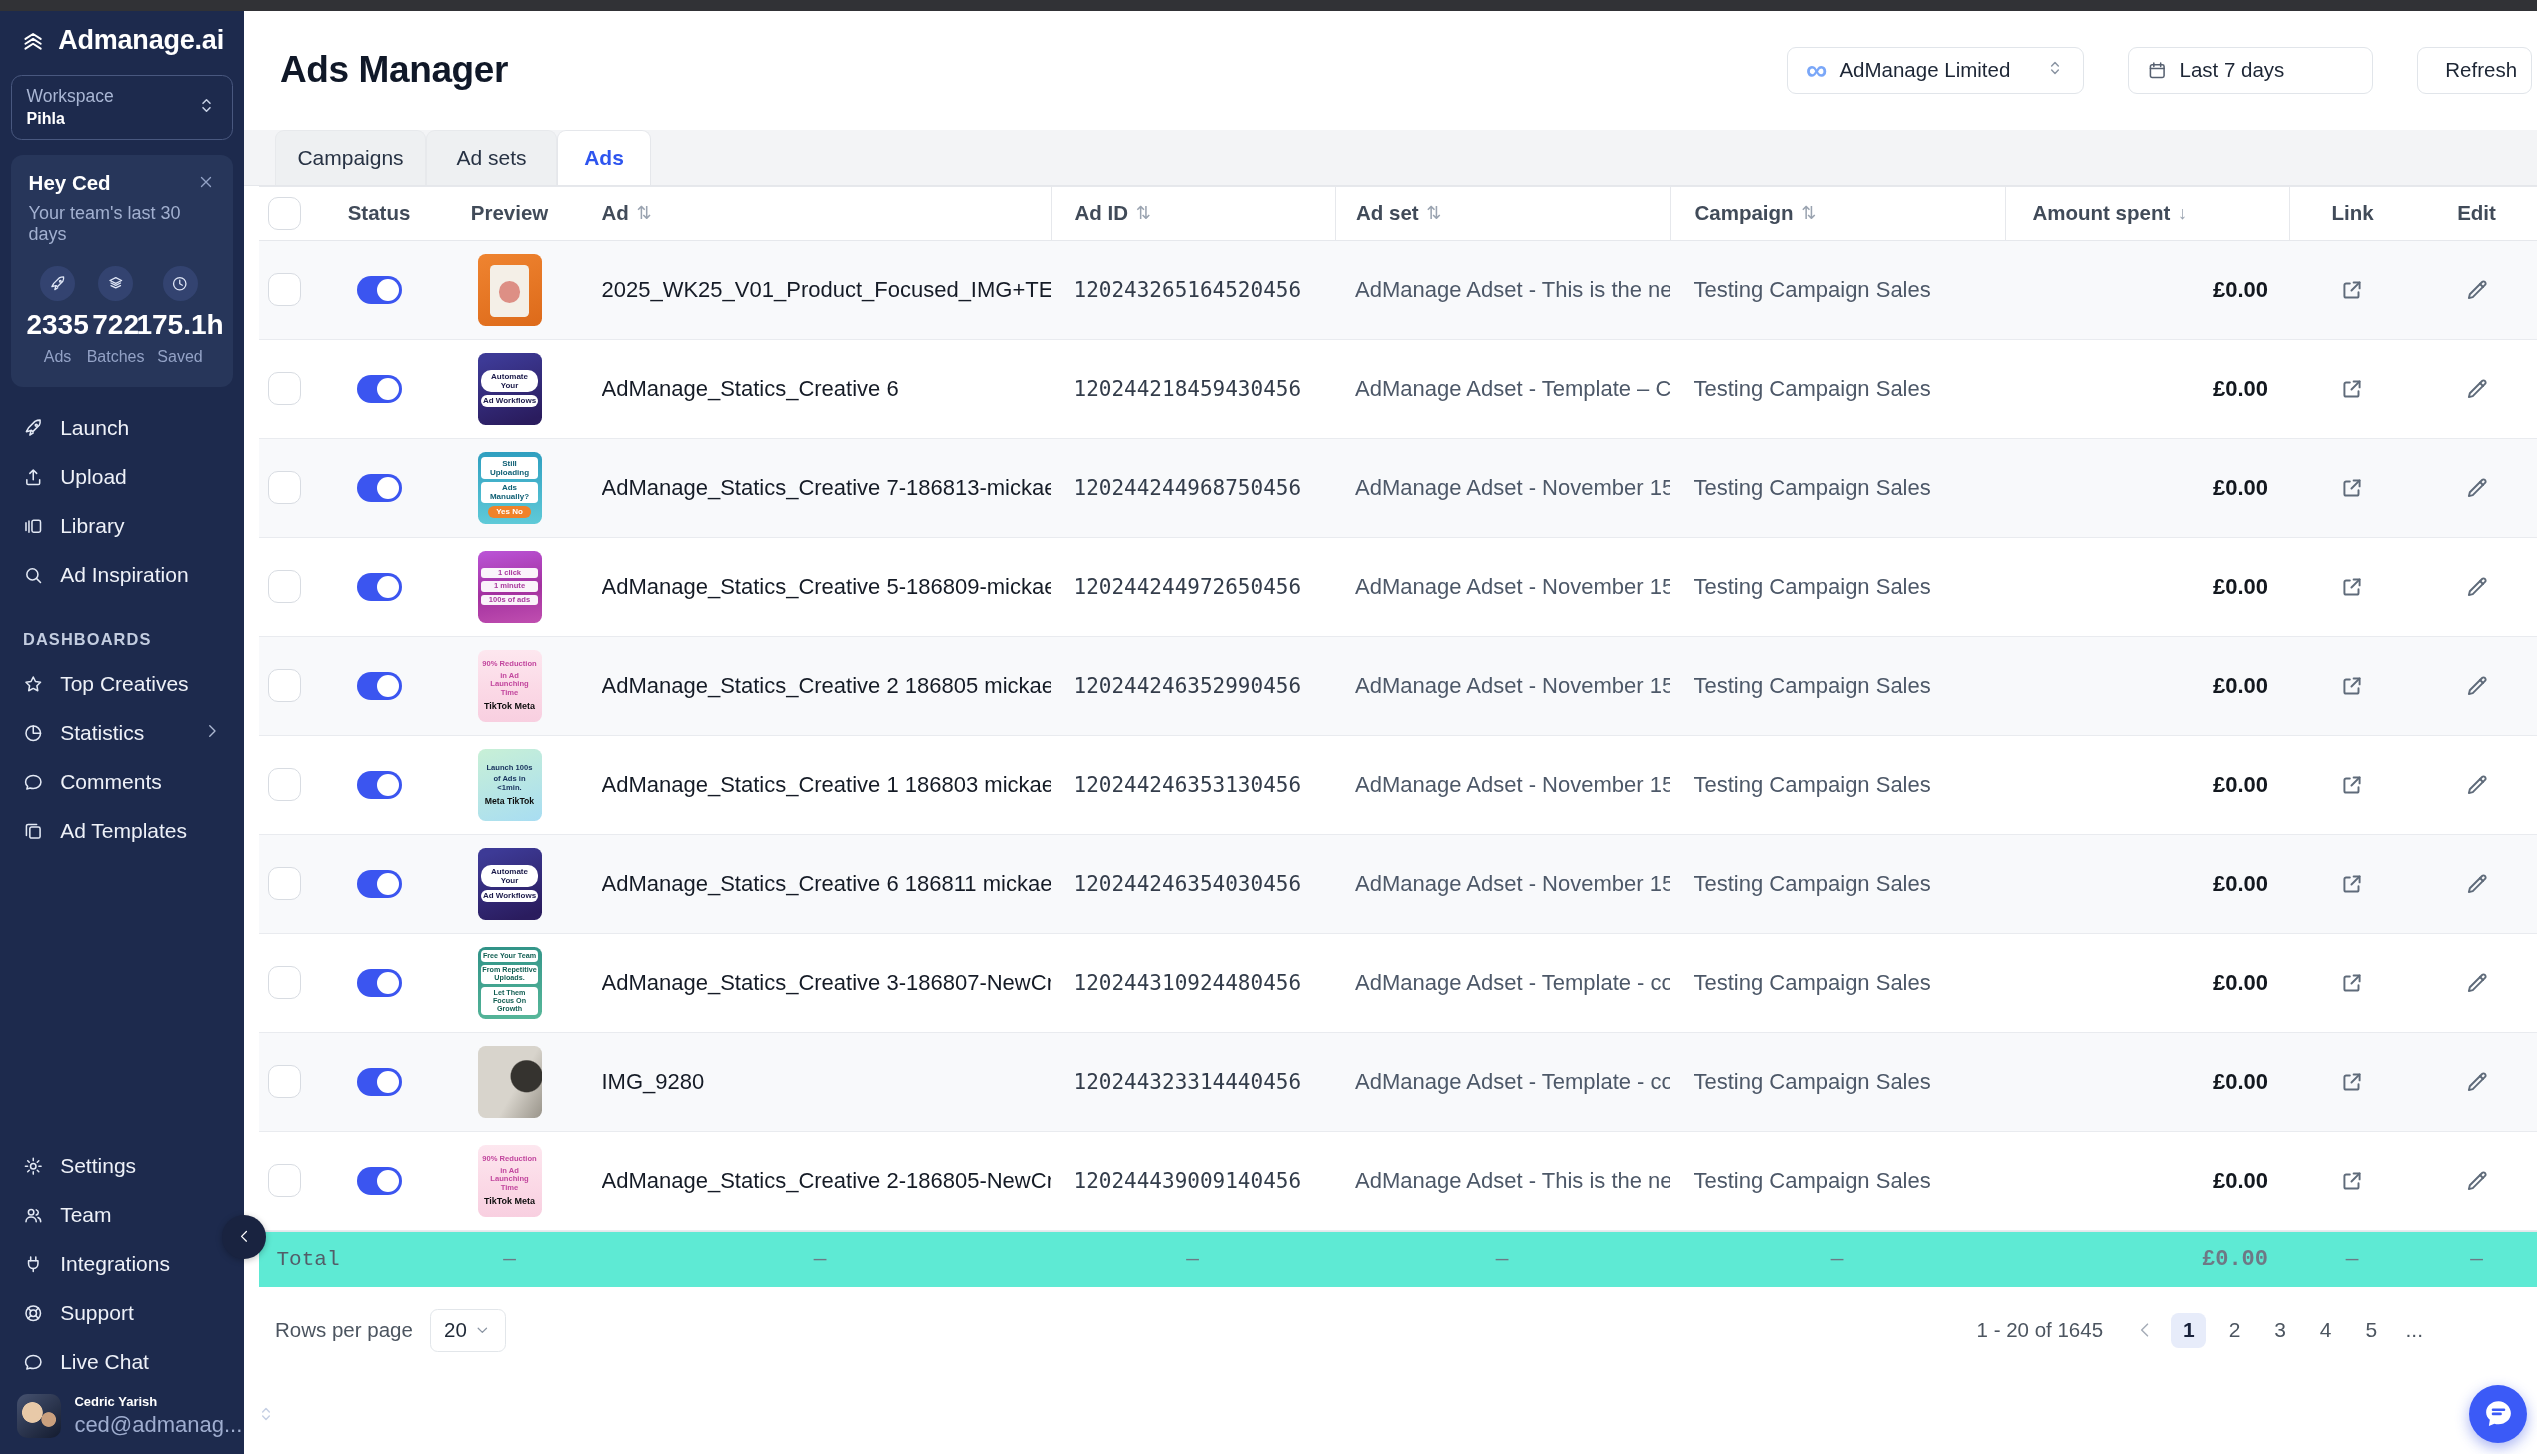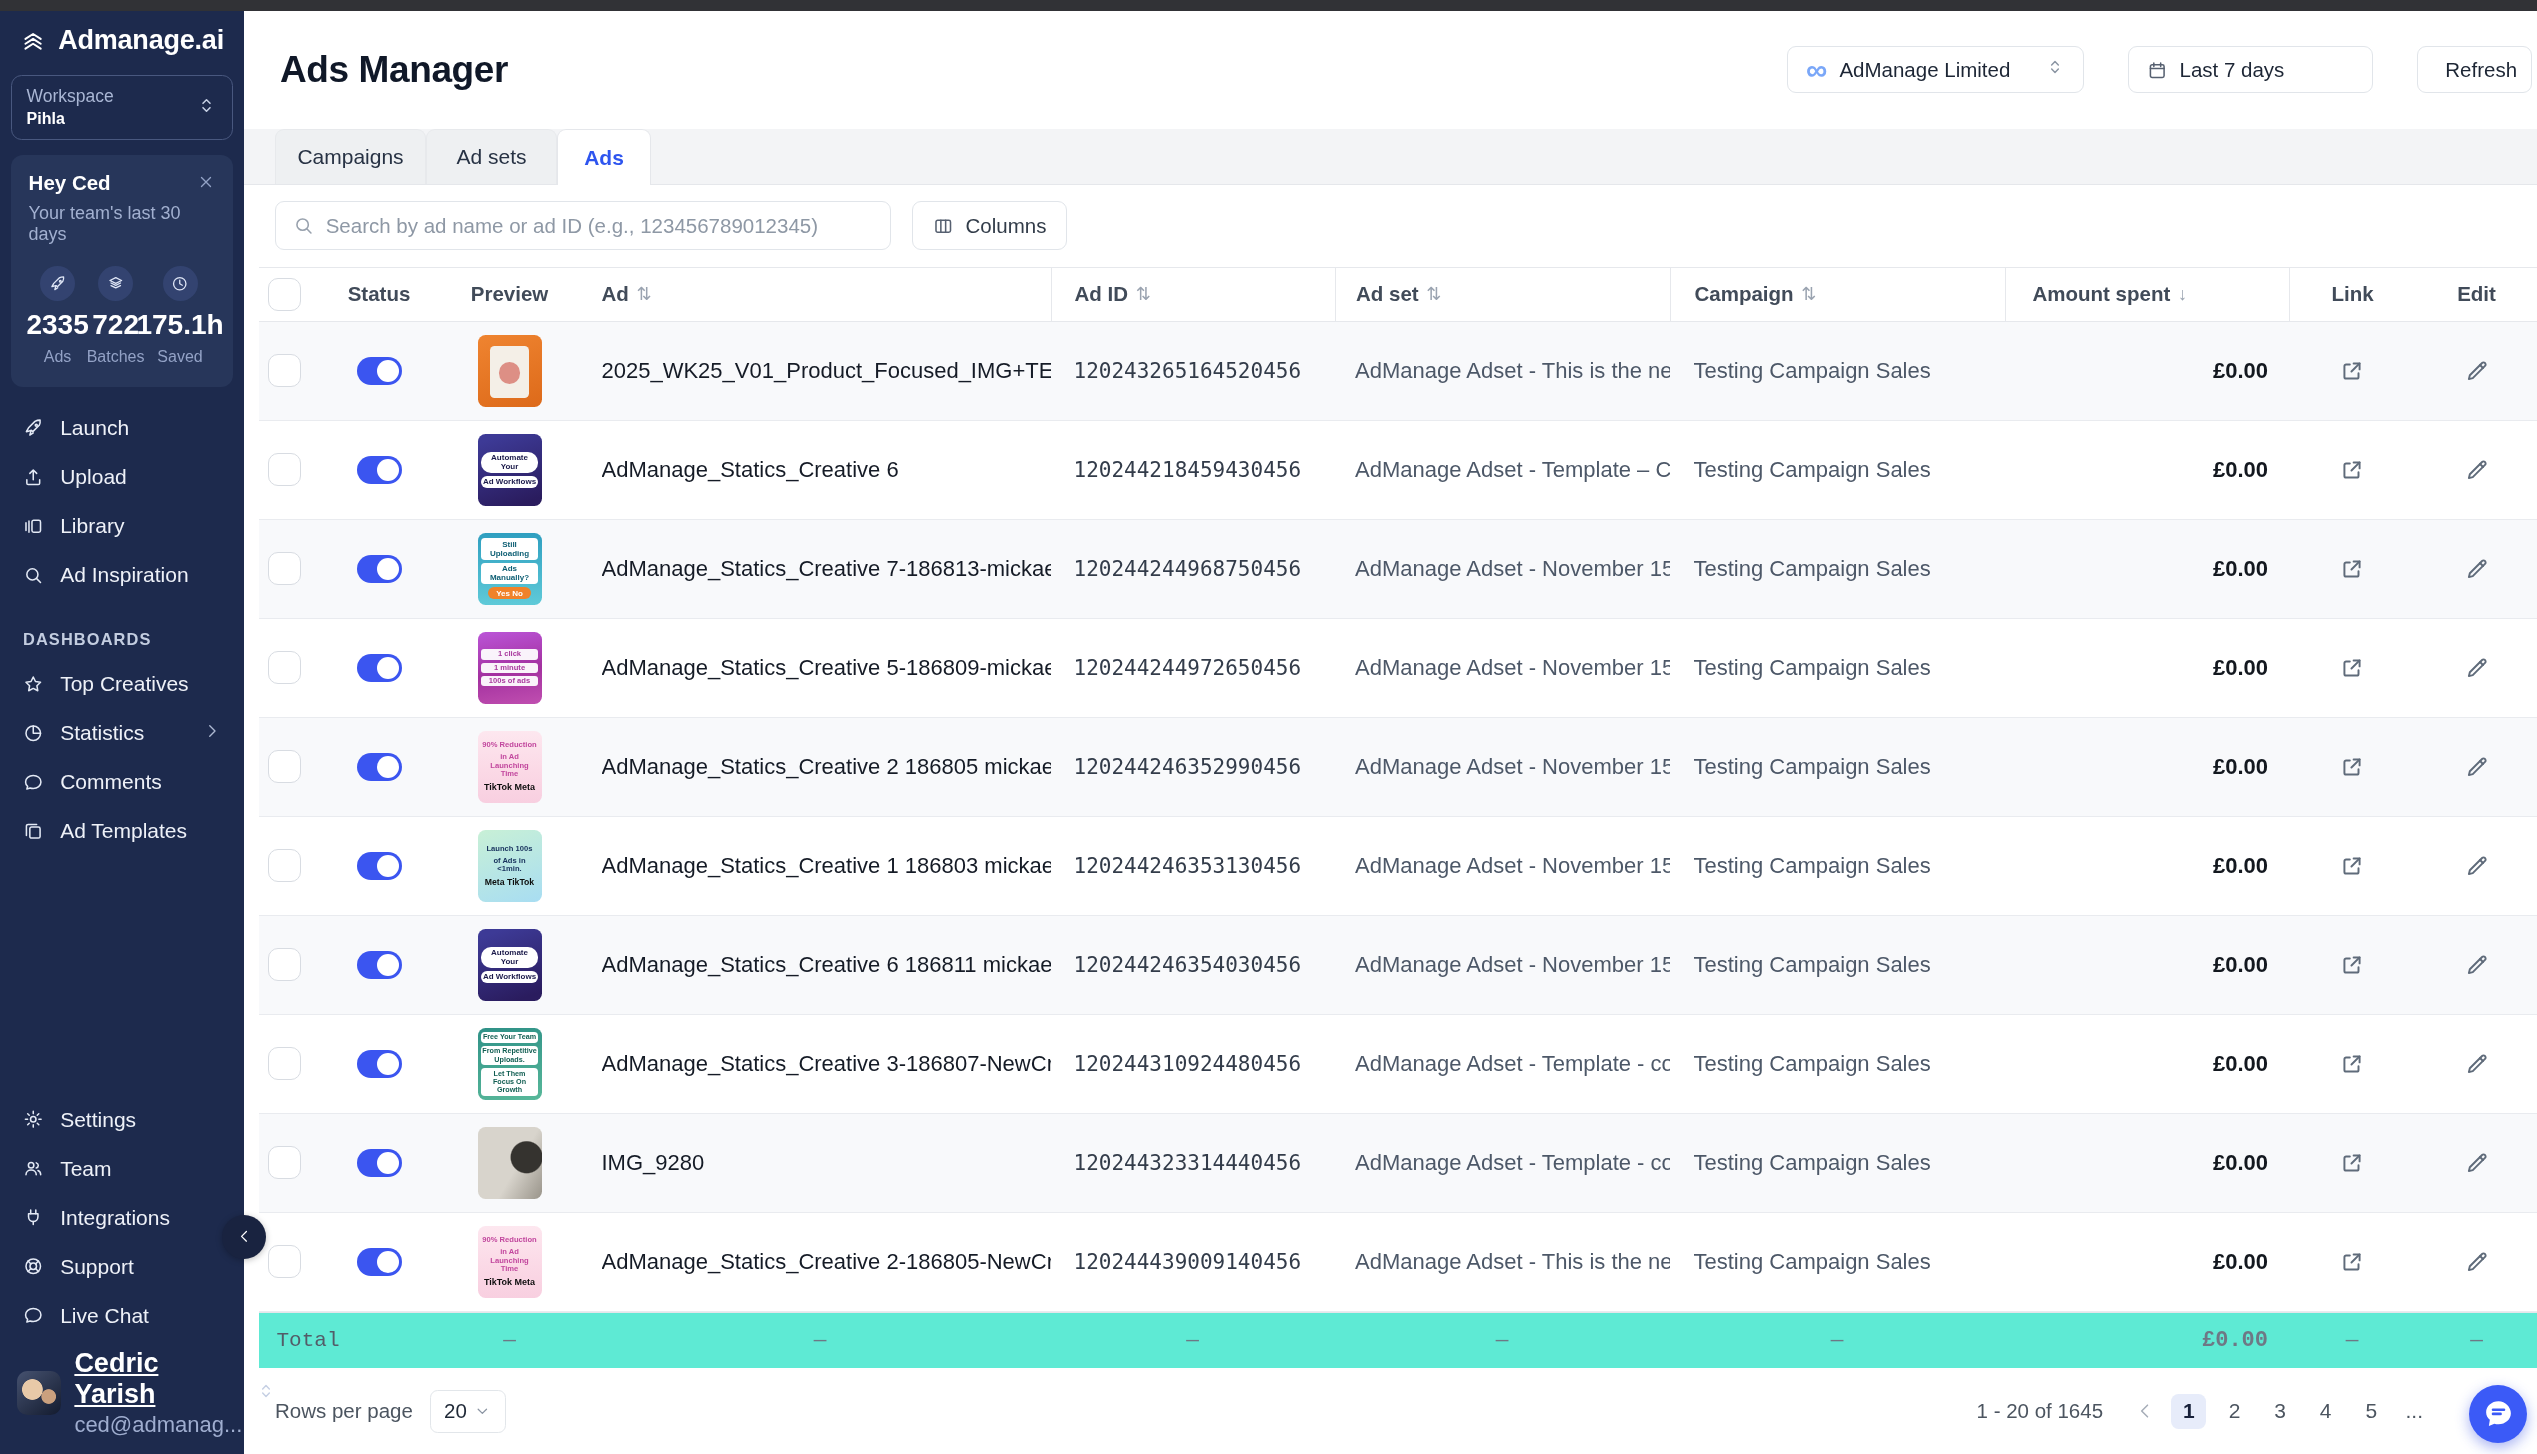--- a/index.html
+++ b/index.html
@@ -44,21 +44,21 @@
   .nav-item .chev-right svg { width:18px; height:18px; stroke:#aeb9d2; }
   .section-label { font-size:16.4px; font-weight:700; letter-spacing:1.1px; color:#c3cde0;
     padding:0 23px; margin:30px 0 10.6px; }
   .side-spacer { flex:1; }
 
   .user-row { display:flex; align-items:center; gap:13.7px; padding:0 16.7px; margin:7.6px 0 16.7px; }
   .avatar { width:44px; height:44px; border-radius:10.6px; flex:none;
     background: radial-gradient(circle at 35% 42%, #e8c9a8 0 26%, rgba(0,0,0,0) 28%),
                 radial-gradient(circle at 72% 58%, #caa07e 0 17%, rgba(0,0,0,0) 19%),
                 linear-gradient(140deg,#465270,#131b2f); }
-  .user-name { font-size:27px; font-weight:700; color:#fff;text-decoration:underline; }
+  .user-name { font-size:13px; font-weight:700; color:#fff; }
   .user-email { font-size:22px; color:#9fadcf; margin-top:2.3px; }
   .user-chevrons { margin-left:auto; }
   .user-chevrons svg { width:20px; height:20px; stroke:#c6d0e4; }
 
   .collapse-btn { position:absolute; left:222px; top:1204px; width:44px; height:44px;
     border-radius:50%; background:#192340; display:flex; align-items:center; justify-content:center;
     z-index:30; box-shadow:0 1.5px 6px rgba(0,0,0,.25); }
   .collapse-btn svg { width:16.7px; height:16.7px; stroke:#fff; }
 
   
@@ -425,36 +425,20 @@
         </div>
       </div>
     </div>
 
     <div class="tab-row">
       <div class="tab tab-campaigns">Campaigns</div>
       <div class="tab tab-adsets">Ad sets</div>
       <div class="tab tab-ads active">Ads</div>
     </div>
 
-    <div class="toolbar">
-      <div class="search-box">
-        <svg class="ic" viewBox="0 0 24 24">
-            <circle cx="11" cy="11" r="6.5"></circle>
-            <path d="m16 16 4.5 4.5"></path>
-          </svg>
-        <input type="text" placeholder="Search by ad name or ad ID (e.g., 123456789012345)" style="">
-      </div>
-      <button class="columns-btn">
-        <svg class="ic" viewBox="0 0 24 24">
-            <rect x="3.5" y="5" width="17" height="14" rx="2"></rect>
-            <path d="M9.2 5v14M14.8 5v14"></path>
-          </svg>
-        <span>Columns</span>
-      </button>
-    </div>
 
     <div class="table">
       <div class="tgrid thead">
         <div class="cell h-check">
             <span class="checkbox"></span>
           </div>
         <div class="cell h-status">
             <span>Status</span>
           </div>
         <div class="cell h-preview">

